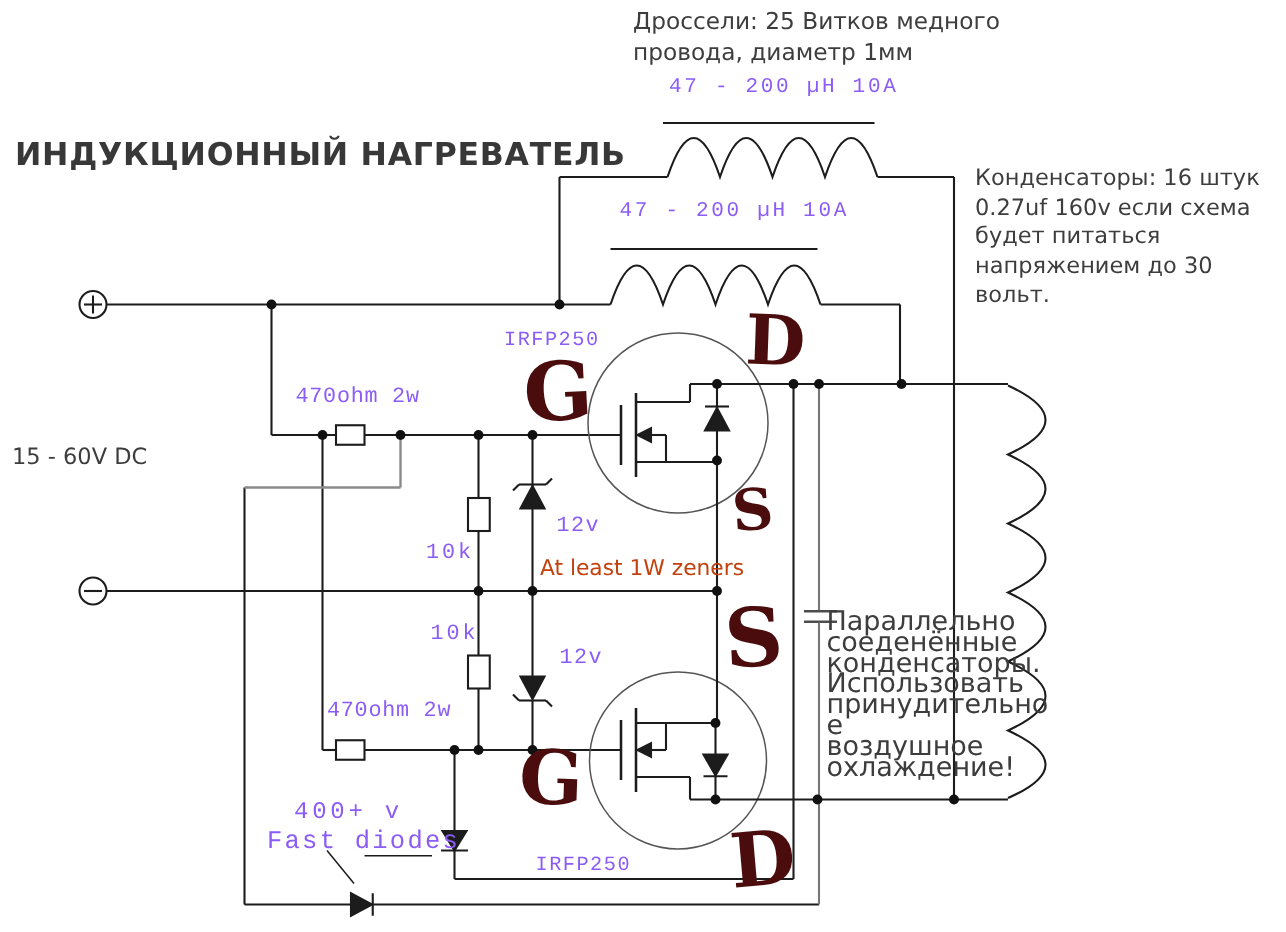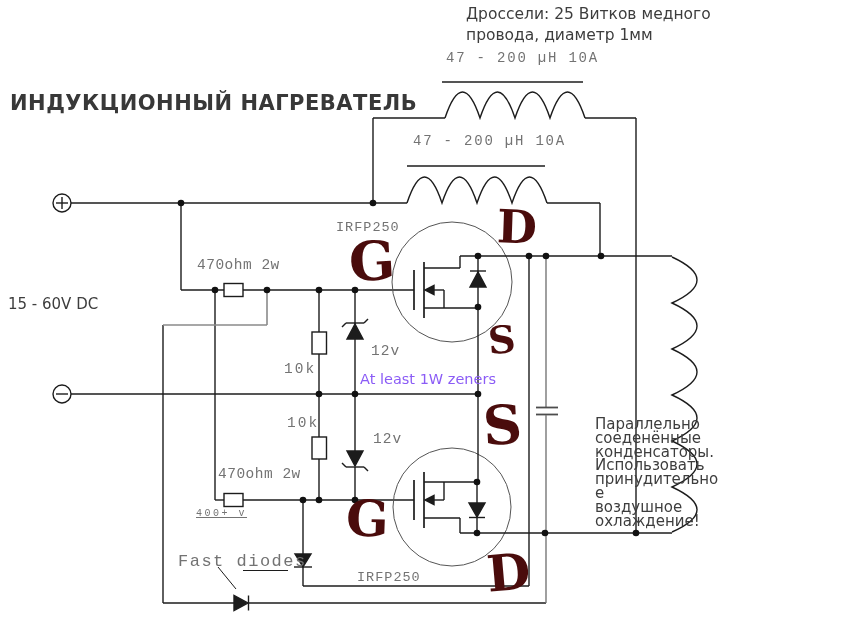--- a/index.html
+++ b/index.html
@@ -1,21 +1,21 @@
 <!DOCTYPE html>
 <html><head>
 <meta charset="utf-8">
 <style>
   html,body{margin:0;padding:0;background:#ffffff;}
   #canvas{position:relative;width:857px;height:621px;background:#fff;overflow:hidden;
           font-family:"DejaVu Sans",sans-serif;}
   svg{position:absolute;left:0;top:0;}
   .lbl{position:absolute;color:#3d3d3d;line-height:1.25;}
-  .pre{white-space:pre-line;margin-left:44px;}
-  .mono{font-family:"Liberation Mono","DejaVu Sans Mono",monospace;color:#737373;}
+  .pre{white-space:pre-line;}
+  .mono{font-family:"Liberation Mono","DejaVu Sans Mono",monospace;color:#8b5cf6;}
   .sans{font-family:"DejaVu Sans",sans-serif;}
   .hand{position:absolute;font-family:"DejaVu Serif",serif;font-weight:bold;
         color:#4a0c0c;line-height:1;}
   .title{font-size:21px;font-weight:600;color:#383838;letter-spacing:.5px;}
 </style>
 </head>
 <body>
 
 <div id="canvas">
 
@@ -180,41 +180,45 @@
 </svg>
 
 <div class="lbl title" style="left:10px;top:90px;">ИНДУКЦИОННЫЙ НАГРЕВАТЕЛЬ</div>
 
 <div class="lbl sans pre" style="left:422px;top:4px;font-size:15.5px;line-height:21px;">Дроссели: 25 Витков медного
 провода, диаметр 1мм</div>
 
 <div class="lbl mono" style="left:446px;top:50px;font-size:14px;letter-spacing:1.8px;">47 - 200 µH 10A</div>
 <div class="lbl mono" style="left:413px;top:133px;font-size:14px;letter-spacing:1.8px;">47 - 200 µH 10A</div>
 
+<div class="lbl sans pre" style="left:650px;top:109px;font-size:15px;line-height:19.5px;">Конденсаторы: 16 штук
+0.27uf 160v если схема
+будет питаться
+напряжением до 30 вольт.</div>
 
 <div class="lbl sans" style="left:8px;top:285px;font-size:15px;margin-top:10px;">15 - 60V DC</div>
 
 <div class="lbl mono" style="left:197px;top:256px;font-size:14.5px;letter-spacing:.5px;">470ohm 2w</div>
 <div class="lbl mono" style="left:218px;top:465px;font-size:14.5px;letter-spacing:.5px;">470ohm 2w</div>
 
 <div class="lbl mono" style="left:284px;top:360px;font-size:14.5px;letter-spacing:2px;">10k</div>
 <div class="lbl mono" style="left:287px;top:414px;font-size:14.5px;letter-spacing:2px;">10k</div>
 
 <div class="lbl mono" style="left:371px;top:342px;font-size:14.5px;letter-spacing:1px;">12v</div>
 <div class="lbl mono" style="left:373px;top:430px;font-size:14.5px;letter-spacing:1px;">12v</div>
 
-<div class="lbl sans" style="left:360px;top:370px;font-size:14.5px;color:#8b5cf6;">At least 1W zeners</div>
+<div class="lbl sans" style="left:360px;top:370px;font-size:14.5px;color:#c2410c;">At least 1W zeners</div>
 
 <div class="lbl mono" style="left:336px;top:220px;font-size:13.5px;letter-spacing:1px;">IRFP250</div>
 <div class="lbl mono" style="left:357px;top:570px;font-size:13.5px;letter-spacing:1px;">IRFP250</div>
 
-<div class="lbl mono" style="left:196px;top:508px;font-size:10px;letter-spacing:2.5px;text-decoration:underline;">400+ v</div>
+<div class="lbl mono" style="left:196px;top:531px;font-size:16px;letter-spacing:2.5px;">400+ v</div>
 <div class="lbl mono" style="left:178px;top:551px;font-size:17px;letter-spacing:1.5px;">Fast diodes</div>
 
-<div class="lbl sans pre" style="left:551px;top:418px;font-size:15px;line-height:13.8px;width:100px;">Параллельно
+<div class="lbl sans pre" style="left:551px;top:408px;font-size:18px;line-height:13.8px;width:100px;">Параллельно
 соеденённые
 конденсаторы.
 Использовать
 принудительно
 е воздушное
 охлаждение!</div>
 
 <div class="hand" style="left:349px;top:234px;font-size:54px;transform:rotate(-3deg);">G</div>
 <div class="hand" style="left:497px;top:204px;font-size:46px;transform:rotate(2deg);">D</div>
 <div class="hand" style="left:488px;top:321px;font-size:38px;transform:rotate(-4deg);">S</div>

